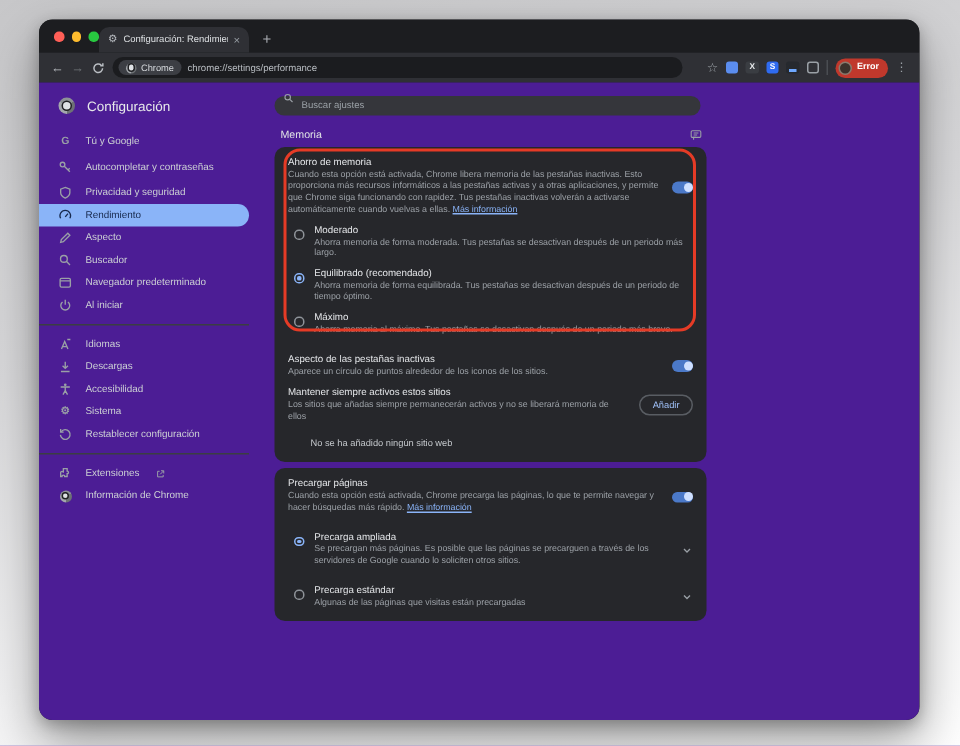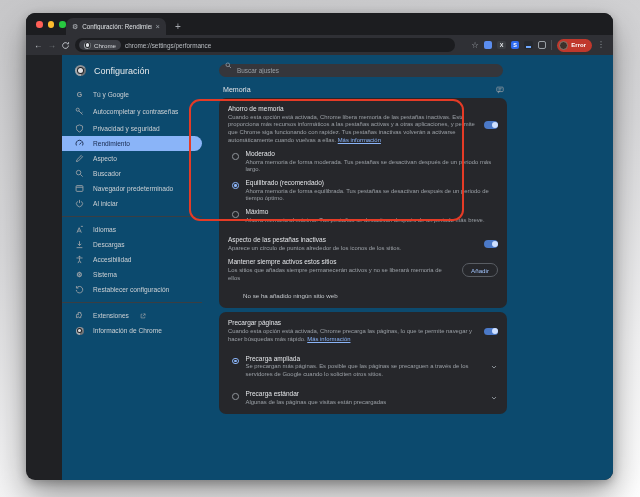--- a/index.html
+++ b/index.html
@@ -47,21 +47,21 @@
   .avatar { width:9px; height:9px; border-radius:50%; background:#3b312b; border:0.5px solid #8a7a6d; }
   .profile-label { font-size:6px; color:#ffffff; font-weight:bold; }
   .kebab { color:#9aa0a6; font-size:8px; line-height:1; }
   
   .clogo { border-radius:50%; position:relative; flex:none;
     background: conic-gradient(from -60deg, #8d9196 0 120deg, #6d7175 0 240deg, #a4a8ac 0 360deg); }
   .clogo::after { content:""; position:absolute; left:27%; top:27%; width:46%; height:46%; border-radius:50%; background:#dfe2e5; box-shadow:0 0 0 1px #202124; }
   .clogo.small{ width:7px; height:7px; }
   .clogo.big{ width:11px; height:11px; }
   
-  .app { flex:1; display:flex; min-height:0; background:#0c4a6e;margin-left:36px; }
+  .app { flex:1; display:flex; min-height:0; background:#4c1d95; }
   .sidebar { width:156px; flex:none; padding-top:5px; }
   .side-title { display:flex; align-items:center; gap:8px; padding:5px 0 11px 13px; }
   .side-title-label { font-size:9px; color:#e6e8ea; }
   .item { display:flex; align-items:center; gap:9px; min-height:15px; padding:1px 4px 1px 13px; margin-right:16px; border-radius:0 9px 9px 0; color:#ccd0d4; }
   .item .ic { color:#9aa0a6; flex:none; width:9px; height:9px; display:flex; align-items:center; justify-content:center; }
   .item .txtic { color:#9aa0a6; font-size:7px; font-weight:bold; line-height:1; }
   .item-label { font-size:6.6px; line-height:1.15; }
   .item.two { min-height:19px; }
   .item.selected { background:#8ab4f8; color:#17294d; }
   .item.selected .ic, .item.selected .txtic { color:#17294d; }

